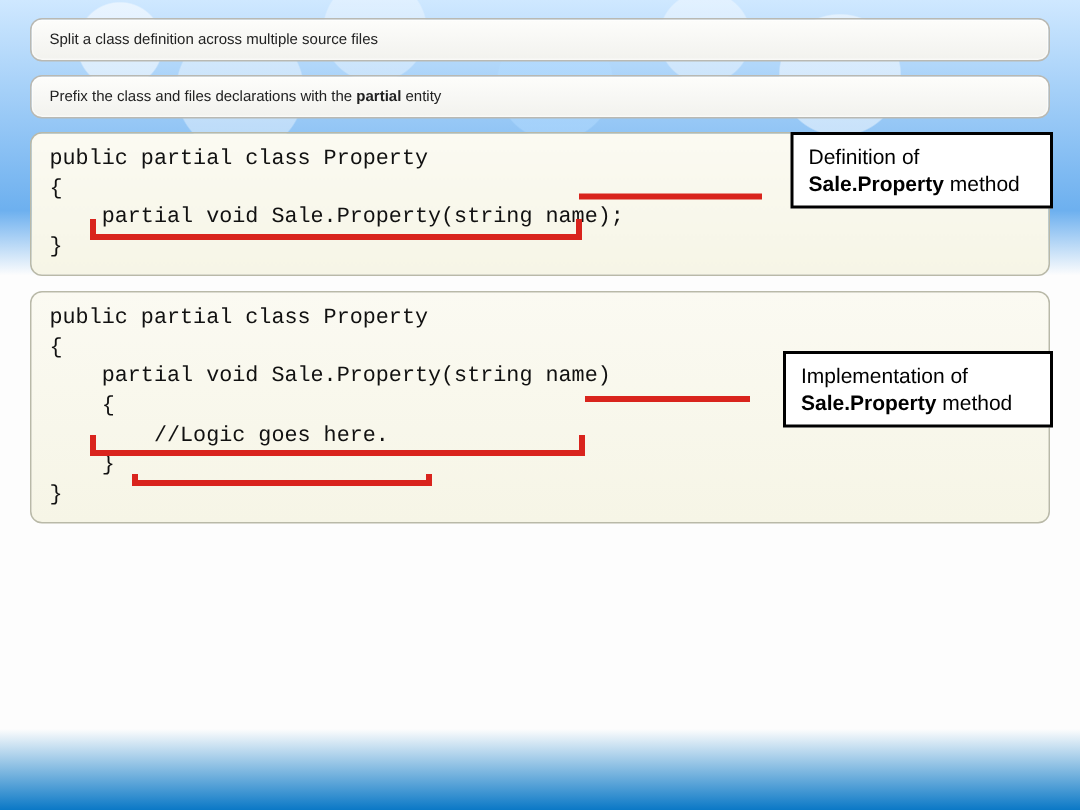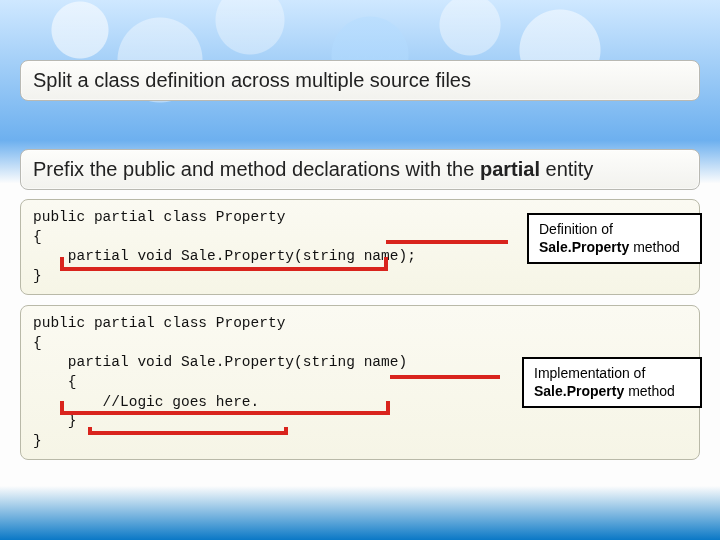--- a/index.html
+++ b/index.html
@@ -21,25 +21,24 @@
     font-size: 22px;
     font-weight: 400;
     color: #222;
     padding: 6px 4px 10px 4px;
   }
   .bullet {
     background: linear-gradient(#fdfdfb,#f2f2ee);
     border: 1px solid #b9b9b3;
     border-radius: 8px;
     padding: 8px 12px;
-    font-size: 20px;
+    font-size: 10px;
     color: #222;
     margin-bottom: 9px;
     box-shadow: inset 0 0 0 1px rgba(255,255,255,0.5);
-    margin-top: 48px;
   }
   .codewrap {
     position: relative;
     margin-bottom: 10px;
   }
   .codebox {
     background: linear-gradient(#fbfaf2,#f6f5e6);
     border: 1px solid #b9b9a8;
     border-radius: 8px;
     padding: 8px 12px 8px 12px;
@@ -54,22 +53,22 @@
     position: absolute;
     right: -2px;
     background: #fff;
     border: 2.5px solid #000;
     padding: 6px 10px;
     font-size: 14px;
     line-height: 1.25;
     max-width: 190px;
     z-index: 5;
   }
-  .callout1 { top: 14px; width: 175px; }
-  .callout2 { top: 52px; width: 180px; }
+  .callout1 { top: 0; width: 175px; }
+  .callout2 { top: 40px; width: 180px; }
   .red-under1 {
     position: absolute;
     border: 4px solid #d9241d;
     border-top: none;
     height: 14px;
   }
   .r1a { left: 40px;  top: 58px; width: 328px; }
   .r1-connect {
     position: absolute;
     background: #d9241d;
@@ -88,21 +87,21 @@
 <body>
 
 <div class="slide">
 
 
   <div class="bullet">
     <span>Split a class definition across multiple source files</span>
   </div>
 
   <div class="bullet">
-    <span>Prefix the public and method declarations with the </span><strong class="kw">partial</strong><span> entity</span>
+    <span>Prefix the class and files declarations with the </span><strong class="kw">partial</strong><span> entity</span>
   </div>
 
   <div class="codewrap">
     <div class="codebox">public partial class Property
 {
     partial void Sale.Property(string name);
 }</div>
     <div class="red-under1 r1a"></div>
     <div class="r1-connect"></div>
     <div class="callout callout1">

